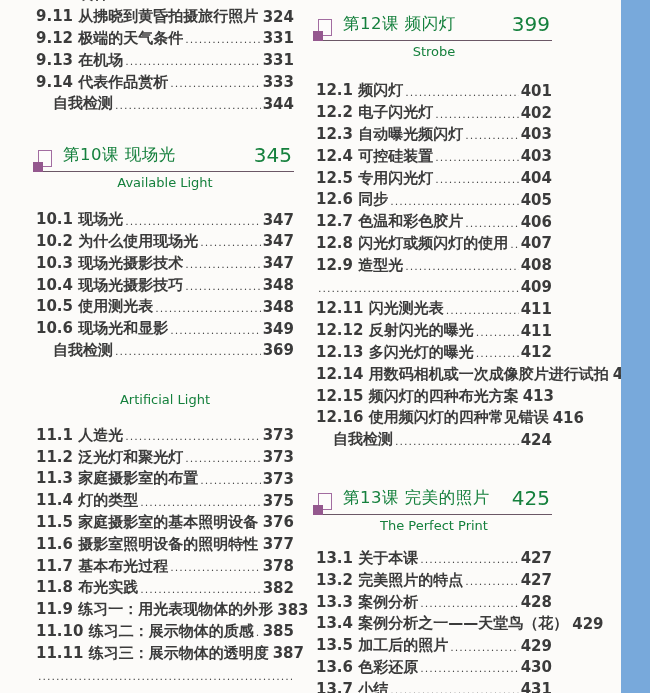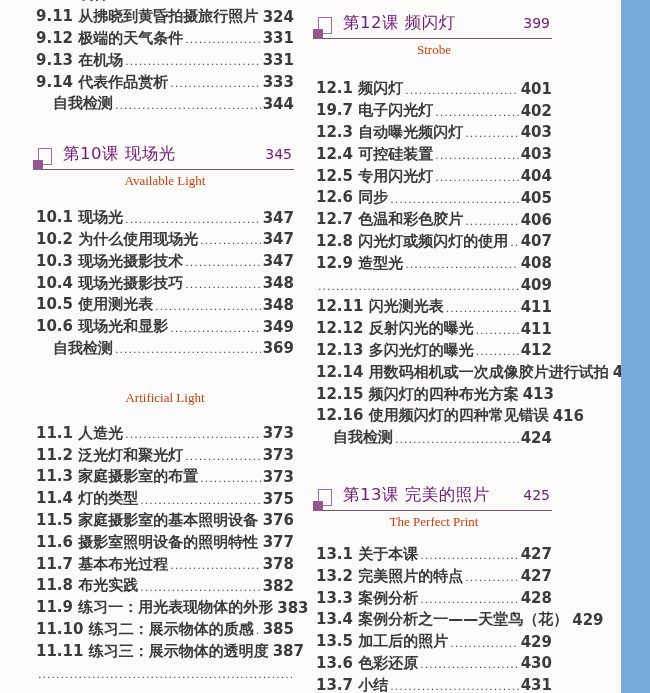--- a/index.html
+++ b/index.html
@@ -26,35 +26,35 @@
     content:"......................................................................................................................";
     font-size:11px; letter-spacing:1px; font-weight:400;
   }
   .toc-page { white-space:nowrap; }
 
   
   .chapter-head {
     position:relative; display:flex; align-items:center;
     padding:2px 2px 4px 27px;
     border-bottom:1.5px solid #6b5766;
-    color:#701a75;
+    color:#15803d;
     gap:8px;
   }
   .chapter-icon {
     position:absolute; left:2px; bottom:4px;
     width:12px; height:15px;
     border:1.5px solid #a26ca0; background:#fdfcfb;
   }
   .chapter-icon::after {
     content:""; position:absolute; left:-6px; bottom:-6px;
     width:10px; height:10px; background:#94588e;
   }
   .chapter-title { flex:1; font-size:16.5px; letter-spacing:0.5px; }
-  .chapter-page  { font-size:14px; }
-  .chapter-sub   { text-align:center; font-size:13px; color:#c2410c; padding-top:3px; height:16px;font-family:Liberation Serif, serif; }
+  .chapter-page  { font-size:20px; }
+  .chapter-sub   { text-align:center; font-size:13px; color:#15803d; padding-top:3px; height:16px; }
 
   
   .col-left  .block:nth-child(1) { margin-top:-16px; }  
   .col-left  .block:nth-child(2) { margin-top:26px; }   
   .col-left  .block:nth-child(3) { margin-top:18px; }
   .col-left  .block:nth-child(4) { margin-top:28px; }   
   .col-left  .block:nth-child(5) { margin-top:16px; }
   .col-right .block:nth-child(1) { margin-top:10px; }   
   .col-right .block:nth-child(2) { margin-top:20px; }
   .col-right .block:nth-child(3) { margin-top:33px; }   
@@ -215,21 +215,21 @@
         </div>
         <div class="chapter-sub">Strobe</div>
       </div>
       <div class="block entries">
         <div class="toc-row">
           <span class="toc-label">12.1 频闪灯</span>
           <span class="leader"></span>
           <span class="toc-page">401</span>
         </div>
         <div class="toc-row">
-          <span class="toc-label">19.7 电子闪光灯</span>
+          <span class="toc-label">12.2 电子闪光灯</span>
           <span class="leader"></span>
           <span class="toc-page">402</span>
         </div>
         <div class="toc-row">
           <span class="toc-label">12.3 自动曝光频闪灯</span>
           <span class="leader"></span>
           <span class="toc-page">403</span>
         </div>
         <div class="toc-row">
           <span class="toc-label">12.4 可控硅装置</span>

